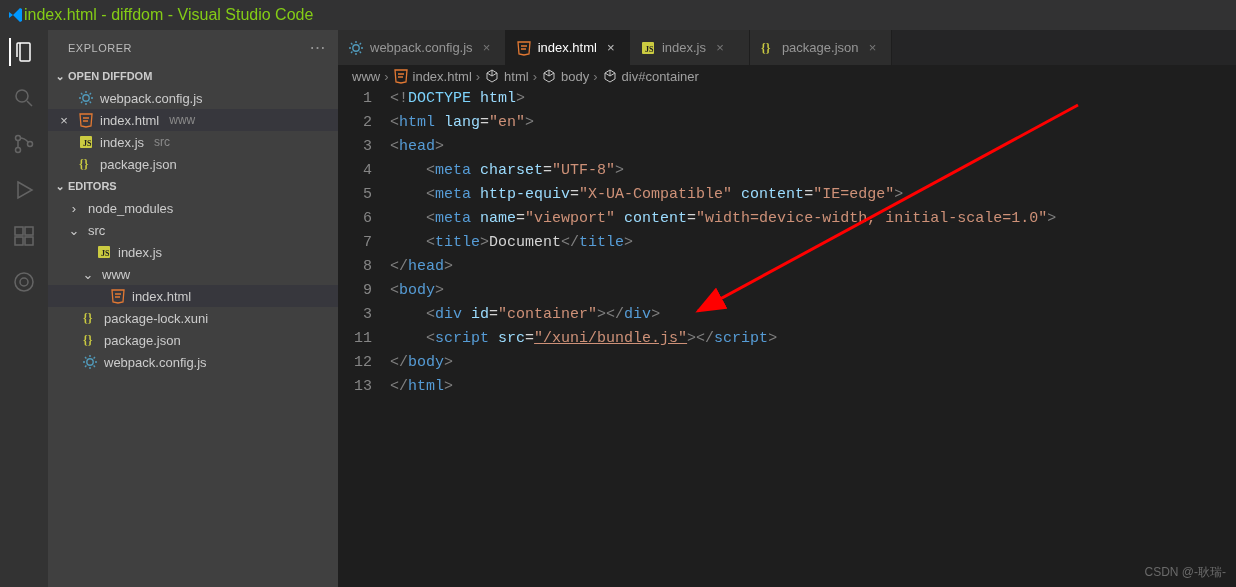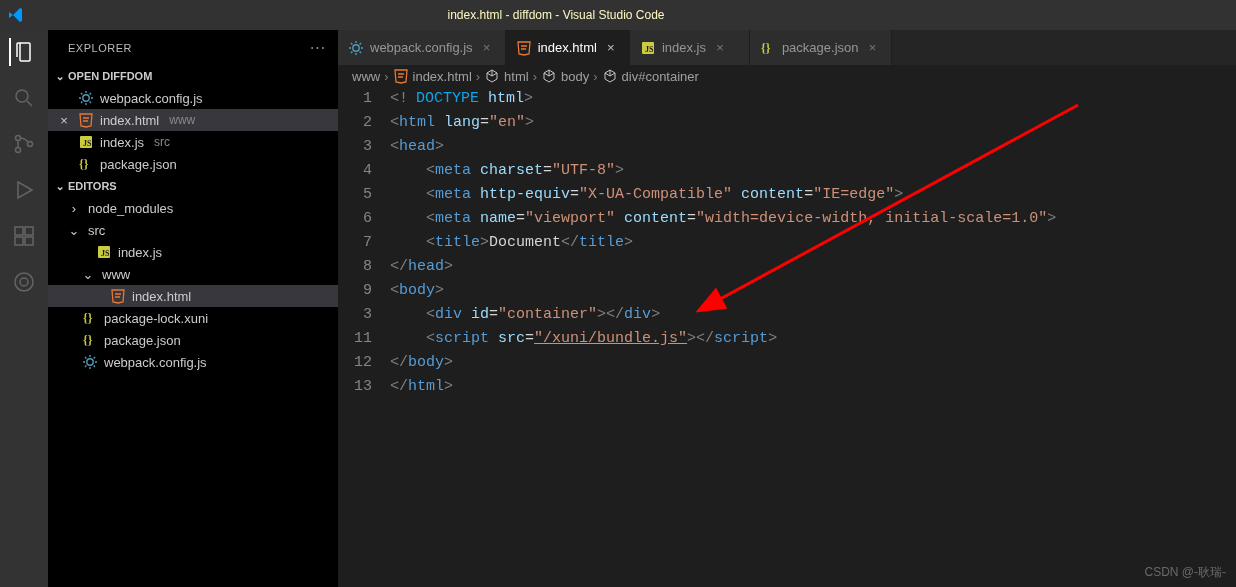--- a/index.html
+++ b/index.html
@@ -1,25 +1,25 @@
 <!DOCTYPE html>
 <html><head>
 <meta charset="utf-8">
 <style>
 * { margin: 0; padding: 0; box-sizing: border-box; }
 body { font-family: "Segoe UI", -apple-system, sans-serif; font-size: 13px; background: #1e1e1e; color: #cccccc; width: 1236px; height: 587px; overflow: hidden; position: relative; }
 .titlebar { height: 30px; background: #323233; display: flex; align-items: center; padding: 0 8px; }
 .menubar { display: flex; gap: 2px; }
 .menu-item { padding: 4px 8px; cursor: pointer; color: #cccccc; }
-.title-text { flex: 1; text-align: center; color: #fef9c3; font-size: 12px; }
+.title-text { flex: 1; text-align: left; color: #84cc16; font-size: 16px; }
 .main { display: flex; height: calc(100% - 30px); }
 .activity-bar { width: 48px; background: #333333; display: flex; flex-direction: column; align-items: center; padding-top: 8px; gap: 18px; }
 .activity-icon { width: 28px; height: 28px; display: flex; align-items: center; justify-content: center; cursor: pointer; opacity: 0.6; }
 .activity-icon.active { opacity: 1; border-left: 2px solid #fff; margin-left: -2px; padding-left: 2px; }
-.sidebar { width: 290px; background: #000000; display: flex; flex-direction: column; }
+.sidebar { width: 290px; background: #404040; display: flex; flex-direction: column; }
 .sidebar-header { height: 35px; display: flex; align-items: center; justify-content: space-between; padding: 0 12px 0 20px; font-size: 11px; color: #bbbbbb; letter-spacing: 0.5px; }
 .more-dots { cursor: pointer; opacity: 0.7; font-size: 16px; }
 .section-header { height: 22px; display: flex; align-items: center; padding: 0 4px; font-size: 11px; font-weight: 700; color: #cccccc; cursor: pointer; }
 .chev { width: 16px; display: inline-flex; justify-content: center; }
 .tree { padding-left: 0; }
 .tree-item { height: 22px; display: flex; align-items: center; padding-left: 18px; cursor: pointer; font-size: 13px; color: #cccccc; gap: 6px; }
 .tree-item.active { background: #37373d; }
 .tree-item .meta { color: #8a8a8a; font-size: 12px; margin-left: 4px; }
 .file-icon { width: 16px; height: 16px; display: inline-flex; align-items: center; justify-content: center; flex-shrink: 0; }
 .close-x { width: 16px; text-align: center; color: #cccccc; }
@@ -27,21 +27,21 @@
 .tabs { height: 35px; background: #252526; display: flex; }
 .tab { height: 35px; display: flex; align-items: center; padding: 0 10px; background: #2d2d2d; border-right: 1px solid #1e1e1e; gap: 6px; cursor: pointer; font-size: 13px; color: #969696; min-width: 120px; }
 .tab.active { background: #1e1e1e; color: #ffffff; }
 .tab .close { opacity: 0.7; width: 16px; text-align: center; }
 .breadcrumb { height: 22px; display: flex; align-items: center; padding: 0 14px; font-size: 13px; color: #a0a0a0; gap: 4px; }
 .bc-sep { opacity: 0.7; }
 .code-area { flex: 1; display: flex; font-family: Consolas, "Courier New", monospace; font-size: 15px; line-height: 24px; position: relative; }
 .gutter { width: 52px; text-align: right; color: #858585; padding-right: 18px; user-select: none; }
 .code-lines { flex: 1; white-space: pre; color: #d4d4d4; }
 .tk-bracket { color: #808080; }
-.tk-doctype { color: #0ea5e9; margin-left: 8px; }
+.tk-doctype { color: #7dd3fc; }
 .tk-tag { color: #569cd6; }
 .tk-attr { color: #9cdcfe; }
 .tk-str { color: #ce9178; }
 .tk-text { color: #d4d4d4; }
 .tk-underline { text-decoration: underline; }
 .arrow-overlay { position: absolute; top: 0; left: 0; pointer-events: none; }
 .watermark { position: absolute; bottom: 6px; right: 10px; color: #6a6a6a; font-size: 12px; }
 svg { display: block; }
 </style>
 </head>

